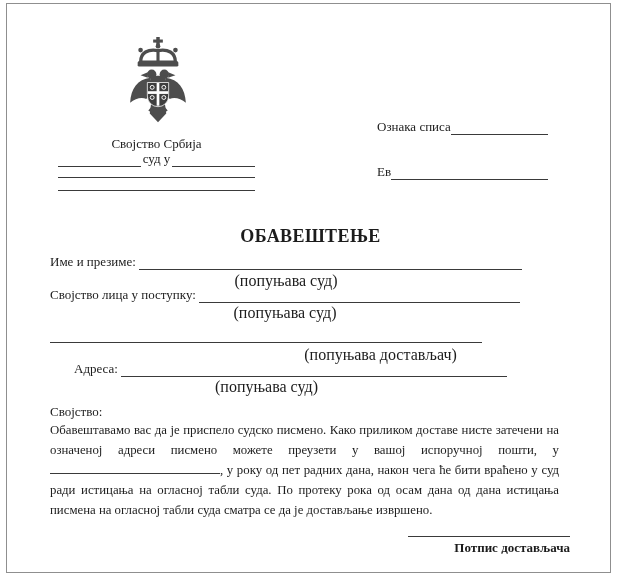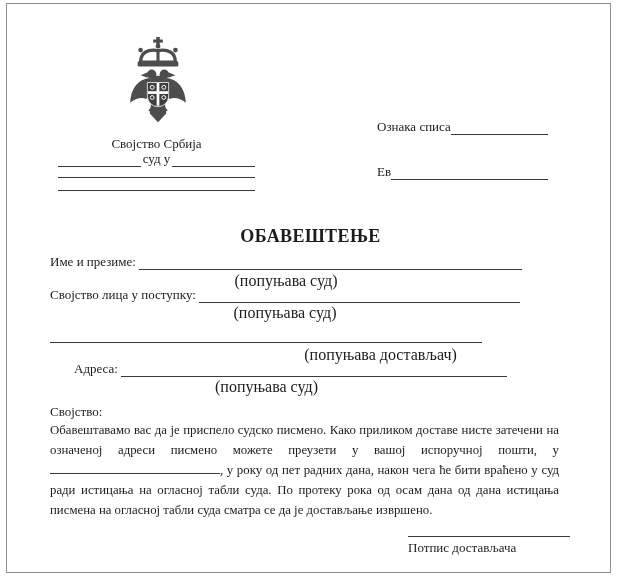--- a/index.html
+++ b/index.html
@@ -35,21 +35,21 @@
   .cap { text-align:center; font-size:16px; }
 
   
   .note-para { text-align:justify; line-height:20px; font-size:12.8px; }
   .inline-blank { display:inline-block; width:170px; height:12px;
                   border-bottom:1px solid #3a3a3a; vertical-align:baseline; }
 
   
   .sig { left:408px; top:523px; width:162px; }
   .sig .sig-line { height:14px; border-bottom:1px solid #3a3a3a; }
-  .sig .sig-label { text-align:left; padding-top:3px; }
+  .sig .sig-label { text-align:right; padding-top:3px;font-weight:bold; }
 </style>
 </head>
 <body>
 
 <div class="sheet"></div>
 
 <div class="abs emblem">
   <svg width="62" height="91" viewBox="0 0 64 94" aria-hidden="true">
     <g fill="#4d4d4d">
 

